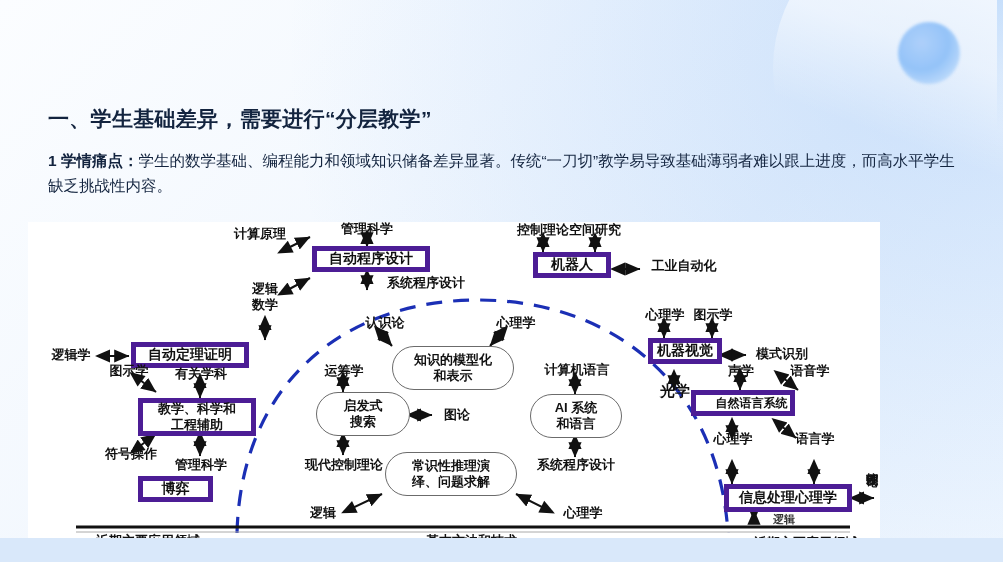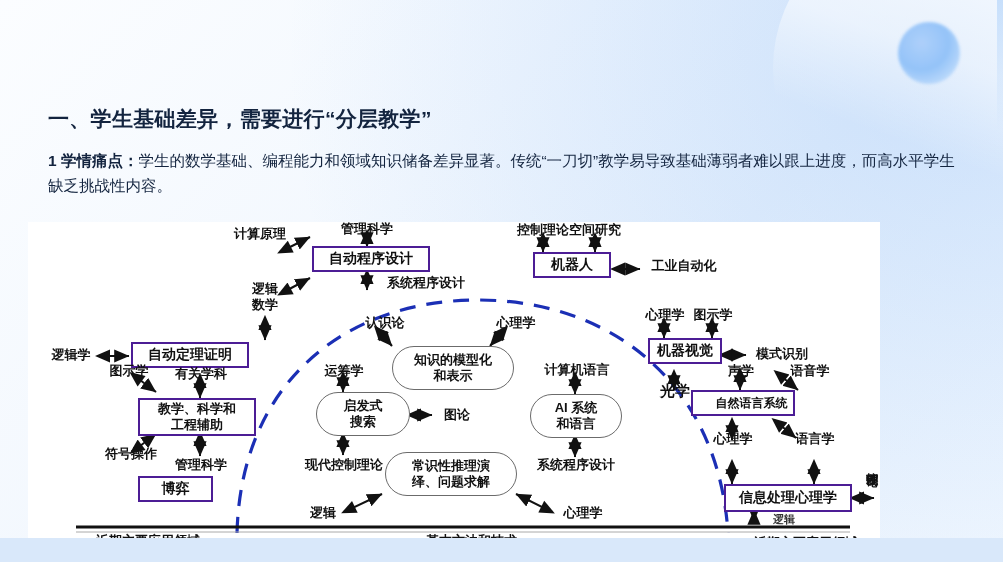--- a/index.html
+++ b/index.html
@@ -53,21 +53,21 @@
     position:absolute;left:28px;top:222px;width:852px;height:330px;
     background:#ffffff;
   }
   #dsvg{position:absolute;left:0;top:0;width:852px;height:330px;}
 
   .nodebox{
     position:absolute;box-sizing:border-box;
     display:flex;align-items:center;justify-content:center;text-align:center;
     color:#111;background:#ffffff;
   }
-  .pinkbox{border:2px solid #4c1d95;font-weight:700;}
+  .pinkbox{border:5px solid #4c1d95;font-weight:700;}
   .ovalbox{border:1.4px solid #6b6b6b;border-radius:999px;font-weight:700;}
   .plain{
     position:absolute;color:#111;font-weight:700;white-space:nowrap;
     display:flex;align-items:center;justify-content:center;text-align:center;
   }
   .vert{writing-mode:vertical-rl;text-orientation:upright;line-height:1.05;letter-spacing:1px;}
   .baseline-lbl{position:absolute;font-weight:700;color:#111;white-space:nowrap;}
 </style>
 </head>
 <body>

